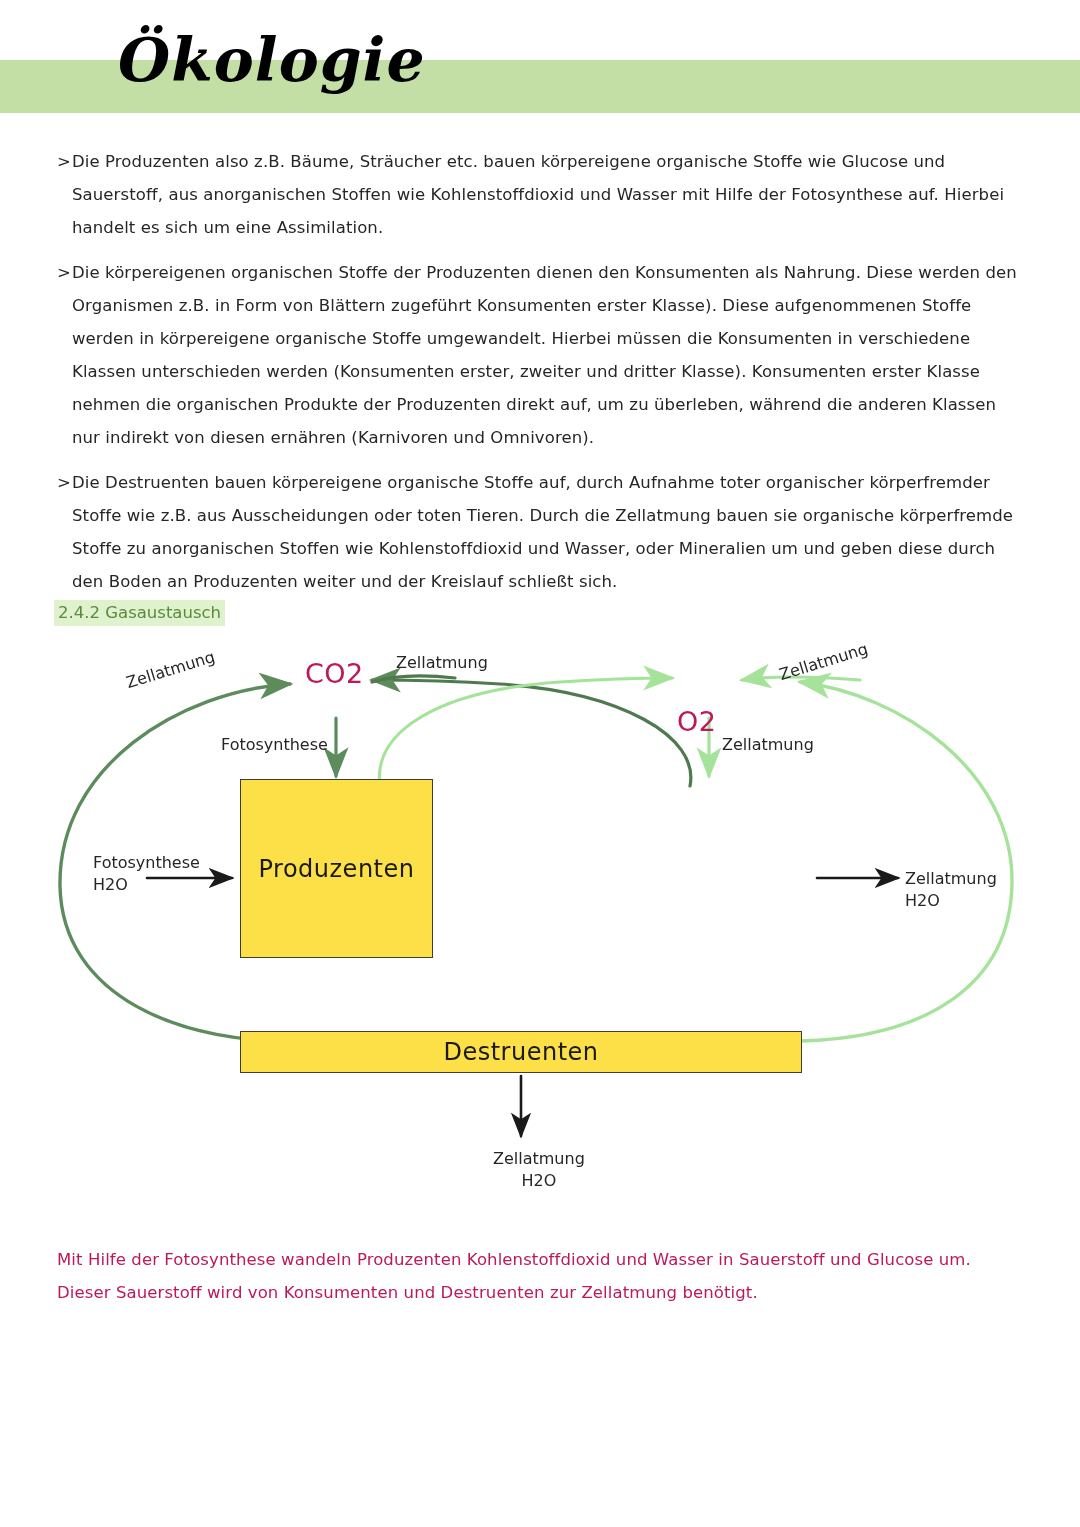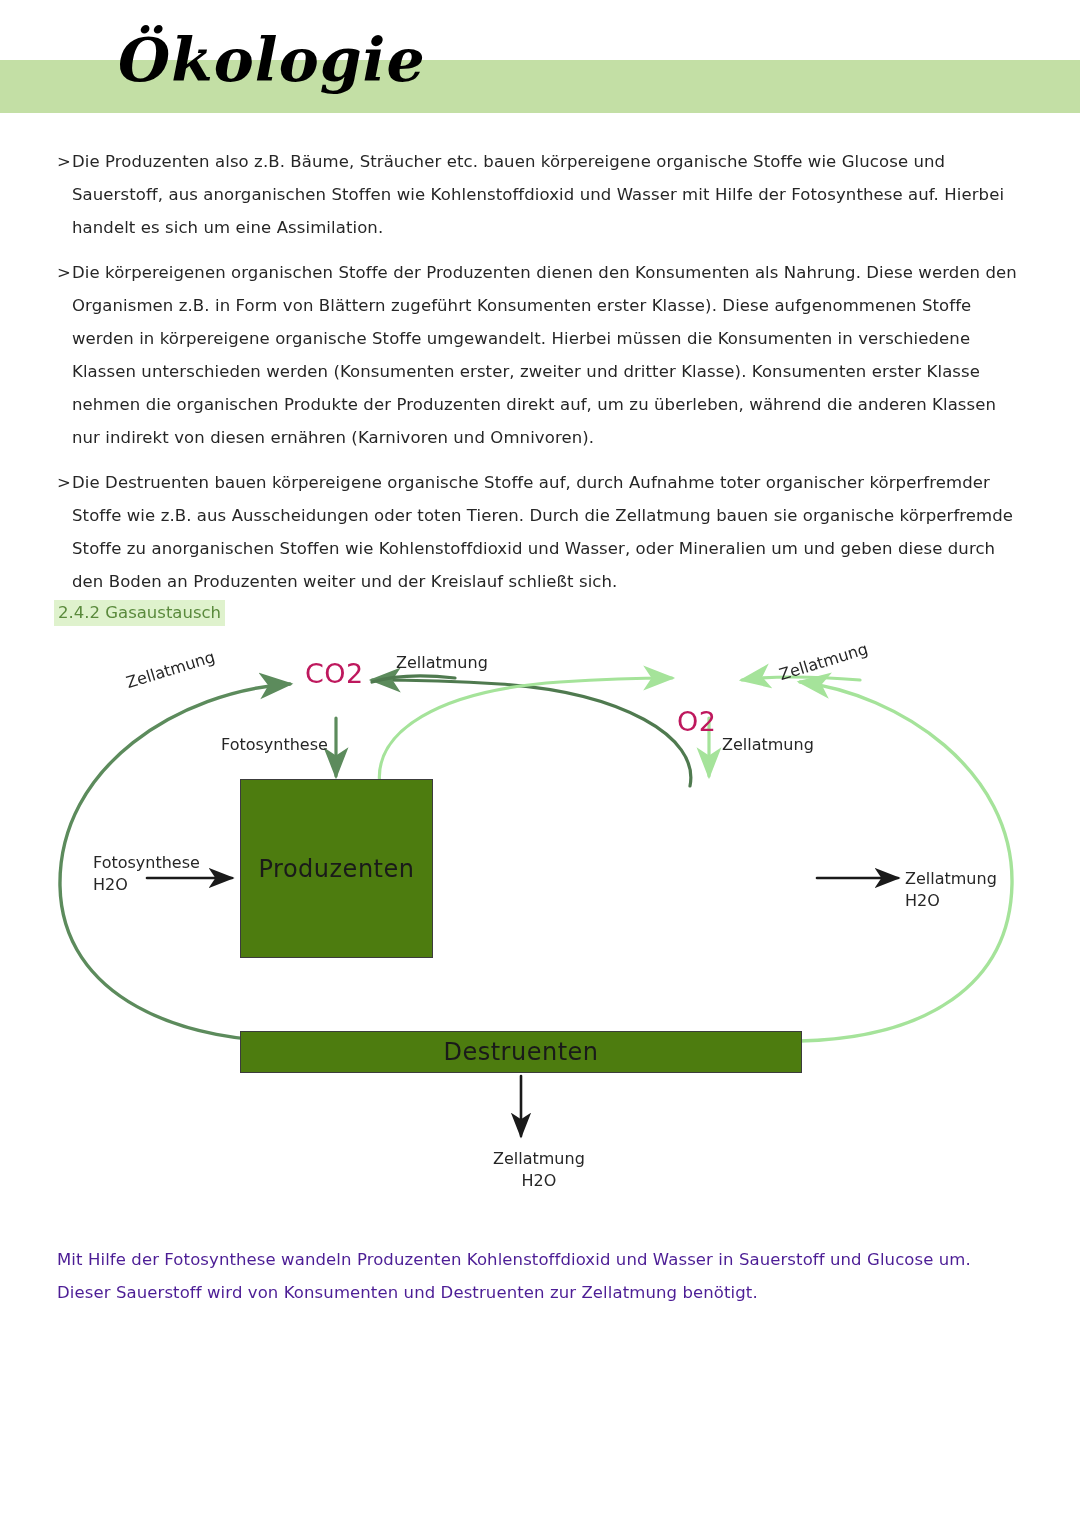--- a/index.html
+++ b/index.html
@@ -56,21 +56,21 @@
     letter-spacing: 0.1px;
   }
   .bullet-para .marker {
     position: absolute;
     left: 0;
     top: 0;
   }
   .para-plain {
     font-size: 16.5px;
     line-height: 33px;
-    color: #4c1d95;
+    color: #be185d;
     letter-spacing: 0.1px;
   }
 
   
   .section-head {
     position: absolute;
     left: 54px;
     top: 600px;
     font-size: 16.5px;
     line-height: 24px;
@@ -90,21 +90,21 @@
   }
   .diagram svg {
     position: absolute;
     left: 0;
     top: 0;
   }
 
   .node-box {
     position: absolute;
     border: 1.6px solid #3c3c3c;
-    background: #4d7c0f;
+    background: #fde047;
     box-sizing: border-box;
     display: flex;
     align-items: center;
     justify-content: center;
     font-size: 24px;
     color: #1a1a1a;
     letter-spacing: 0.5px;
   }
   #box-produzenten { left: 240px; top: 143px; width: 193px; height: 179px; }
   #box-konsumenten { left: 615px; top: 143px; width: 193px; height: 179px; }

